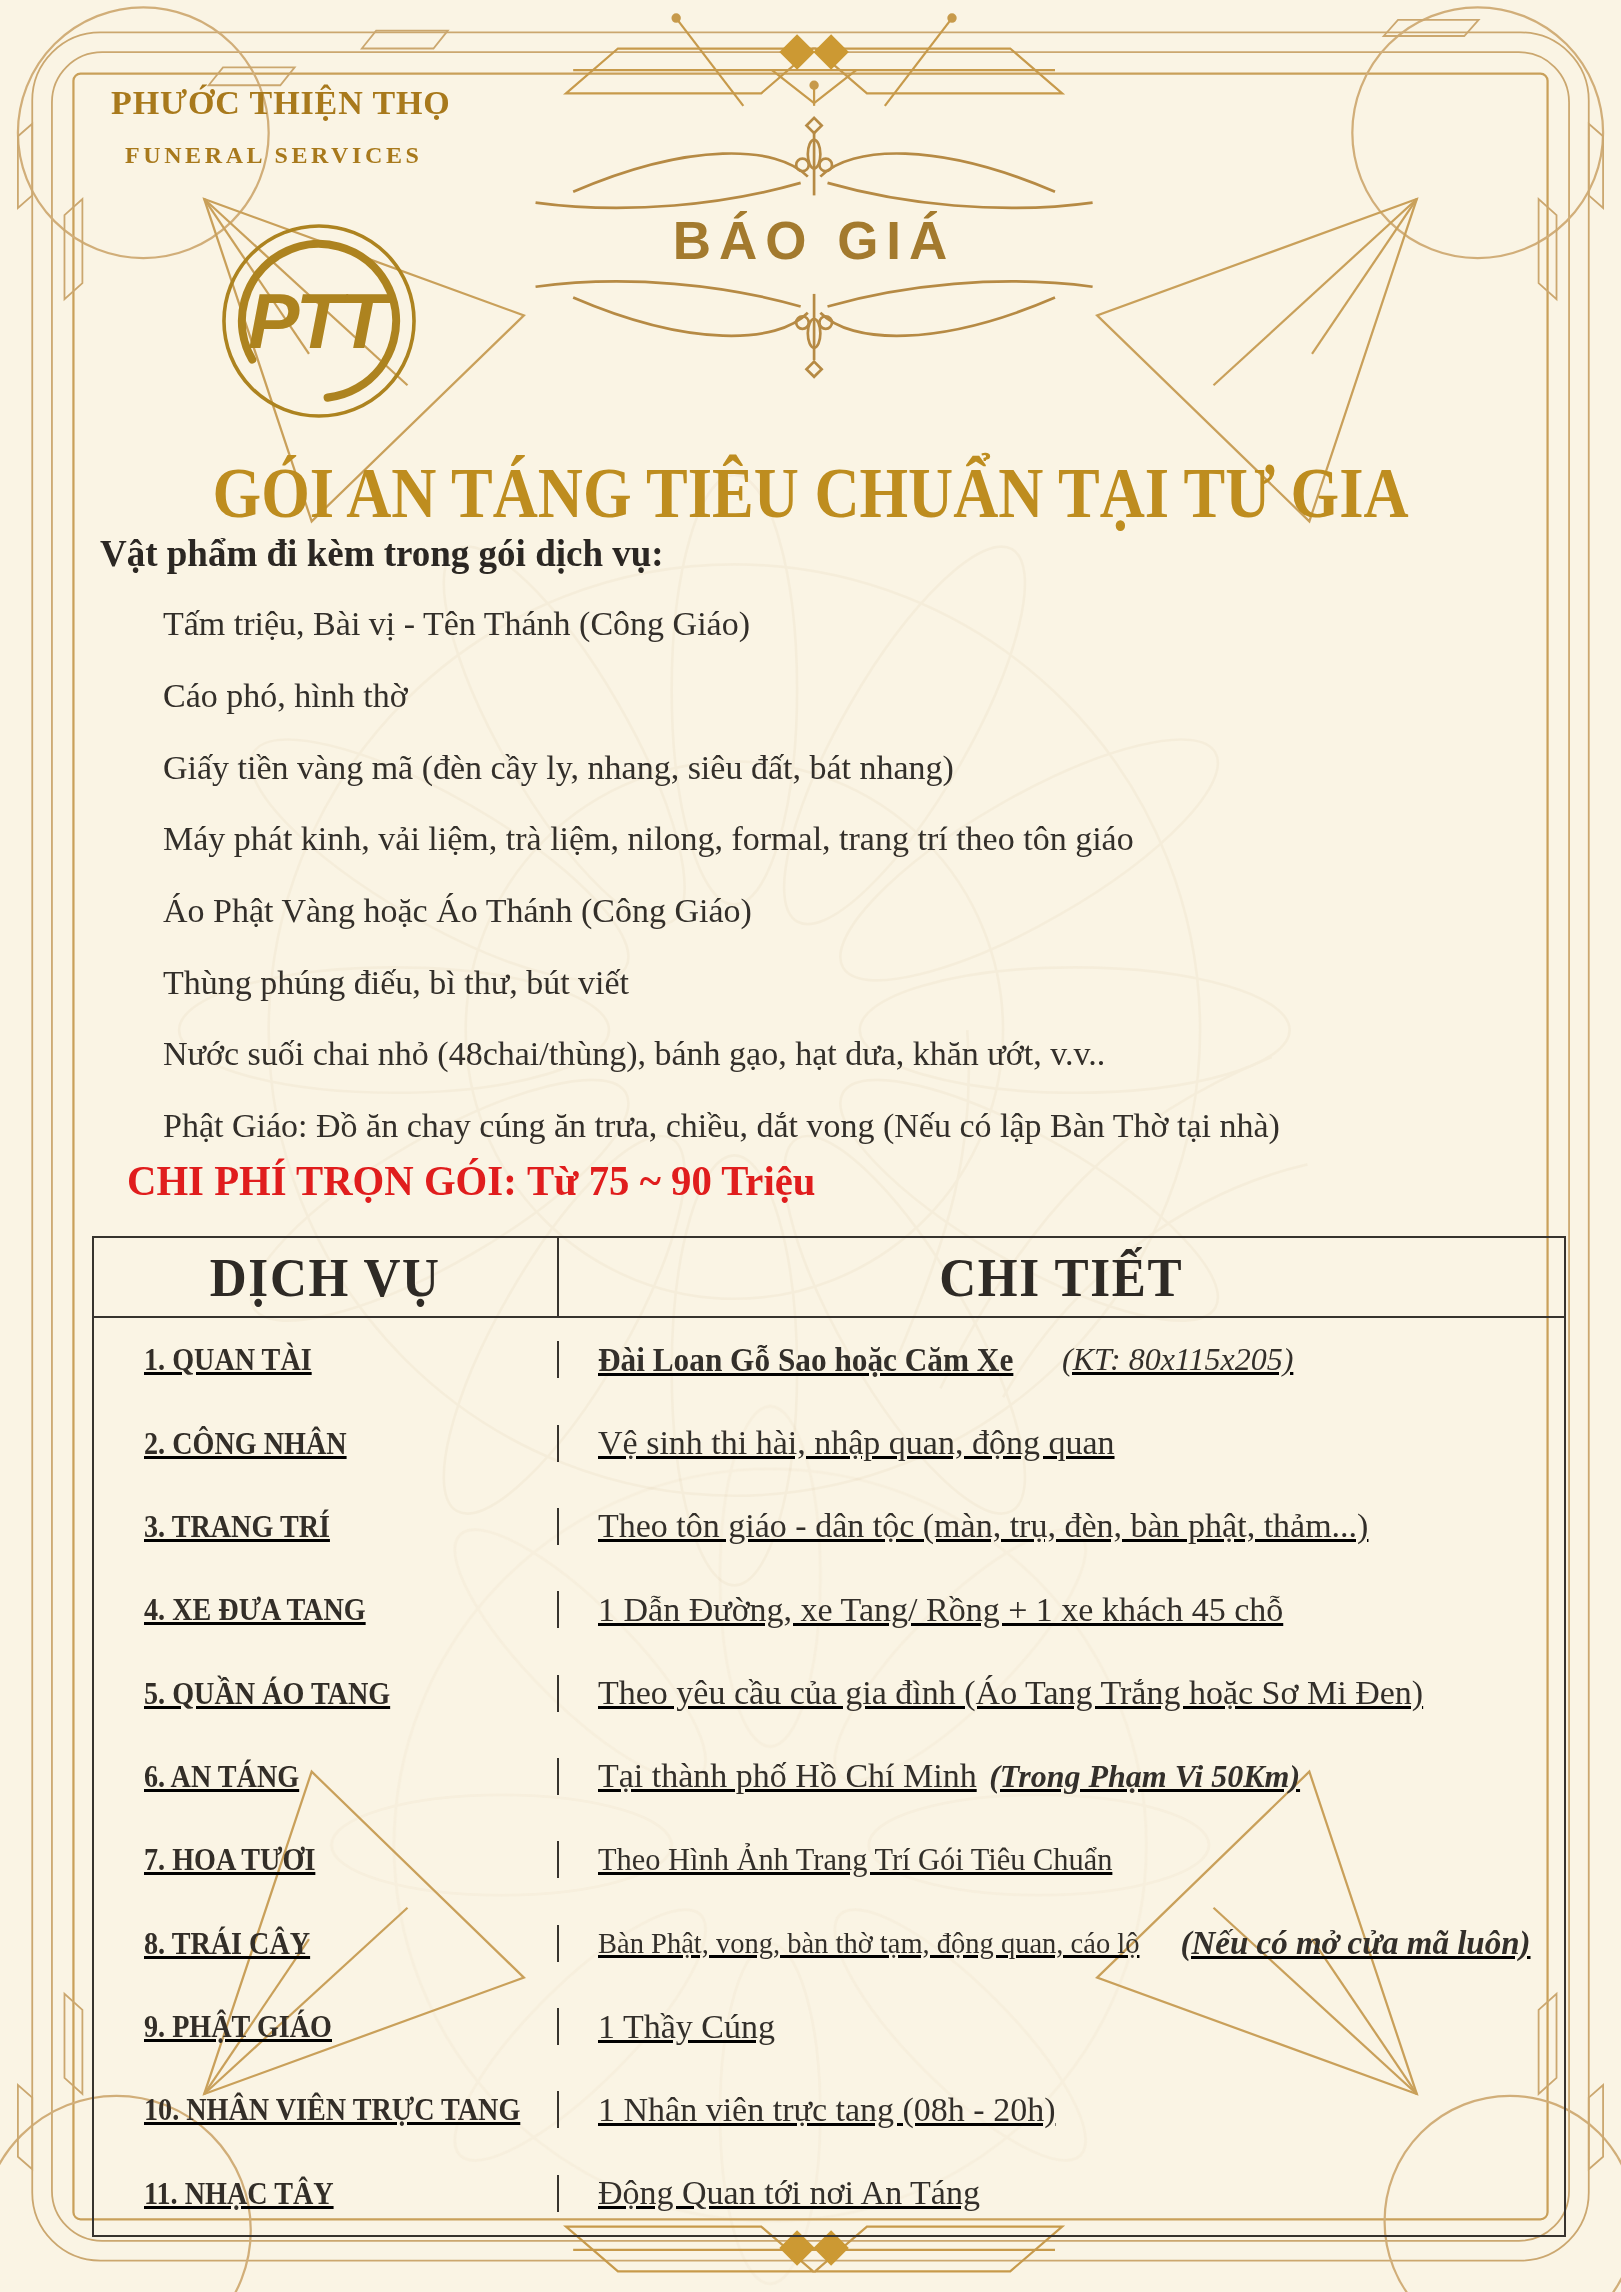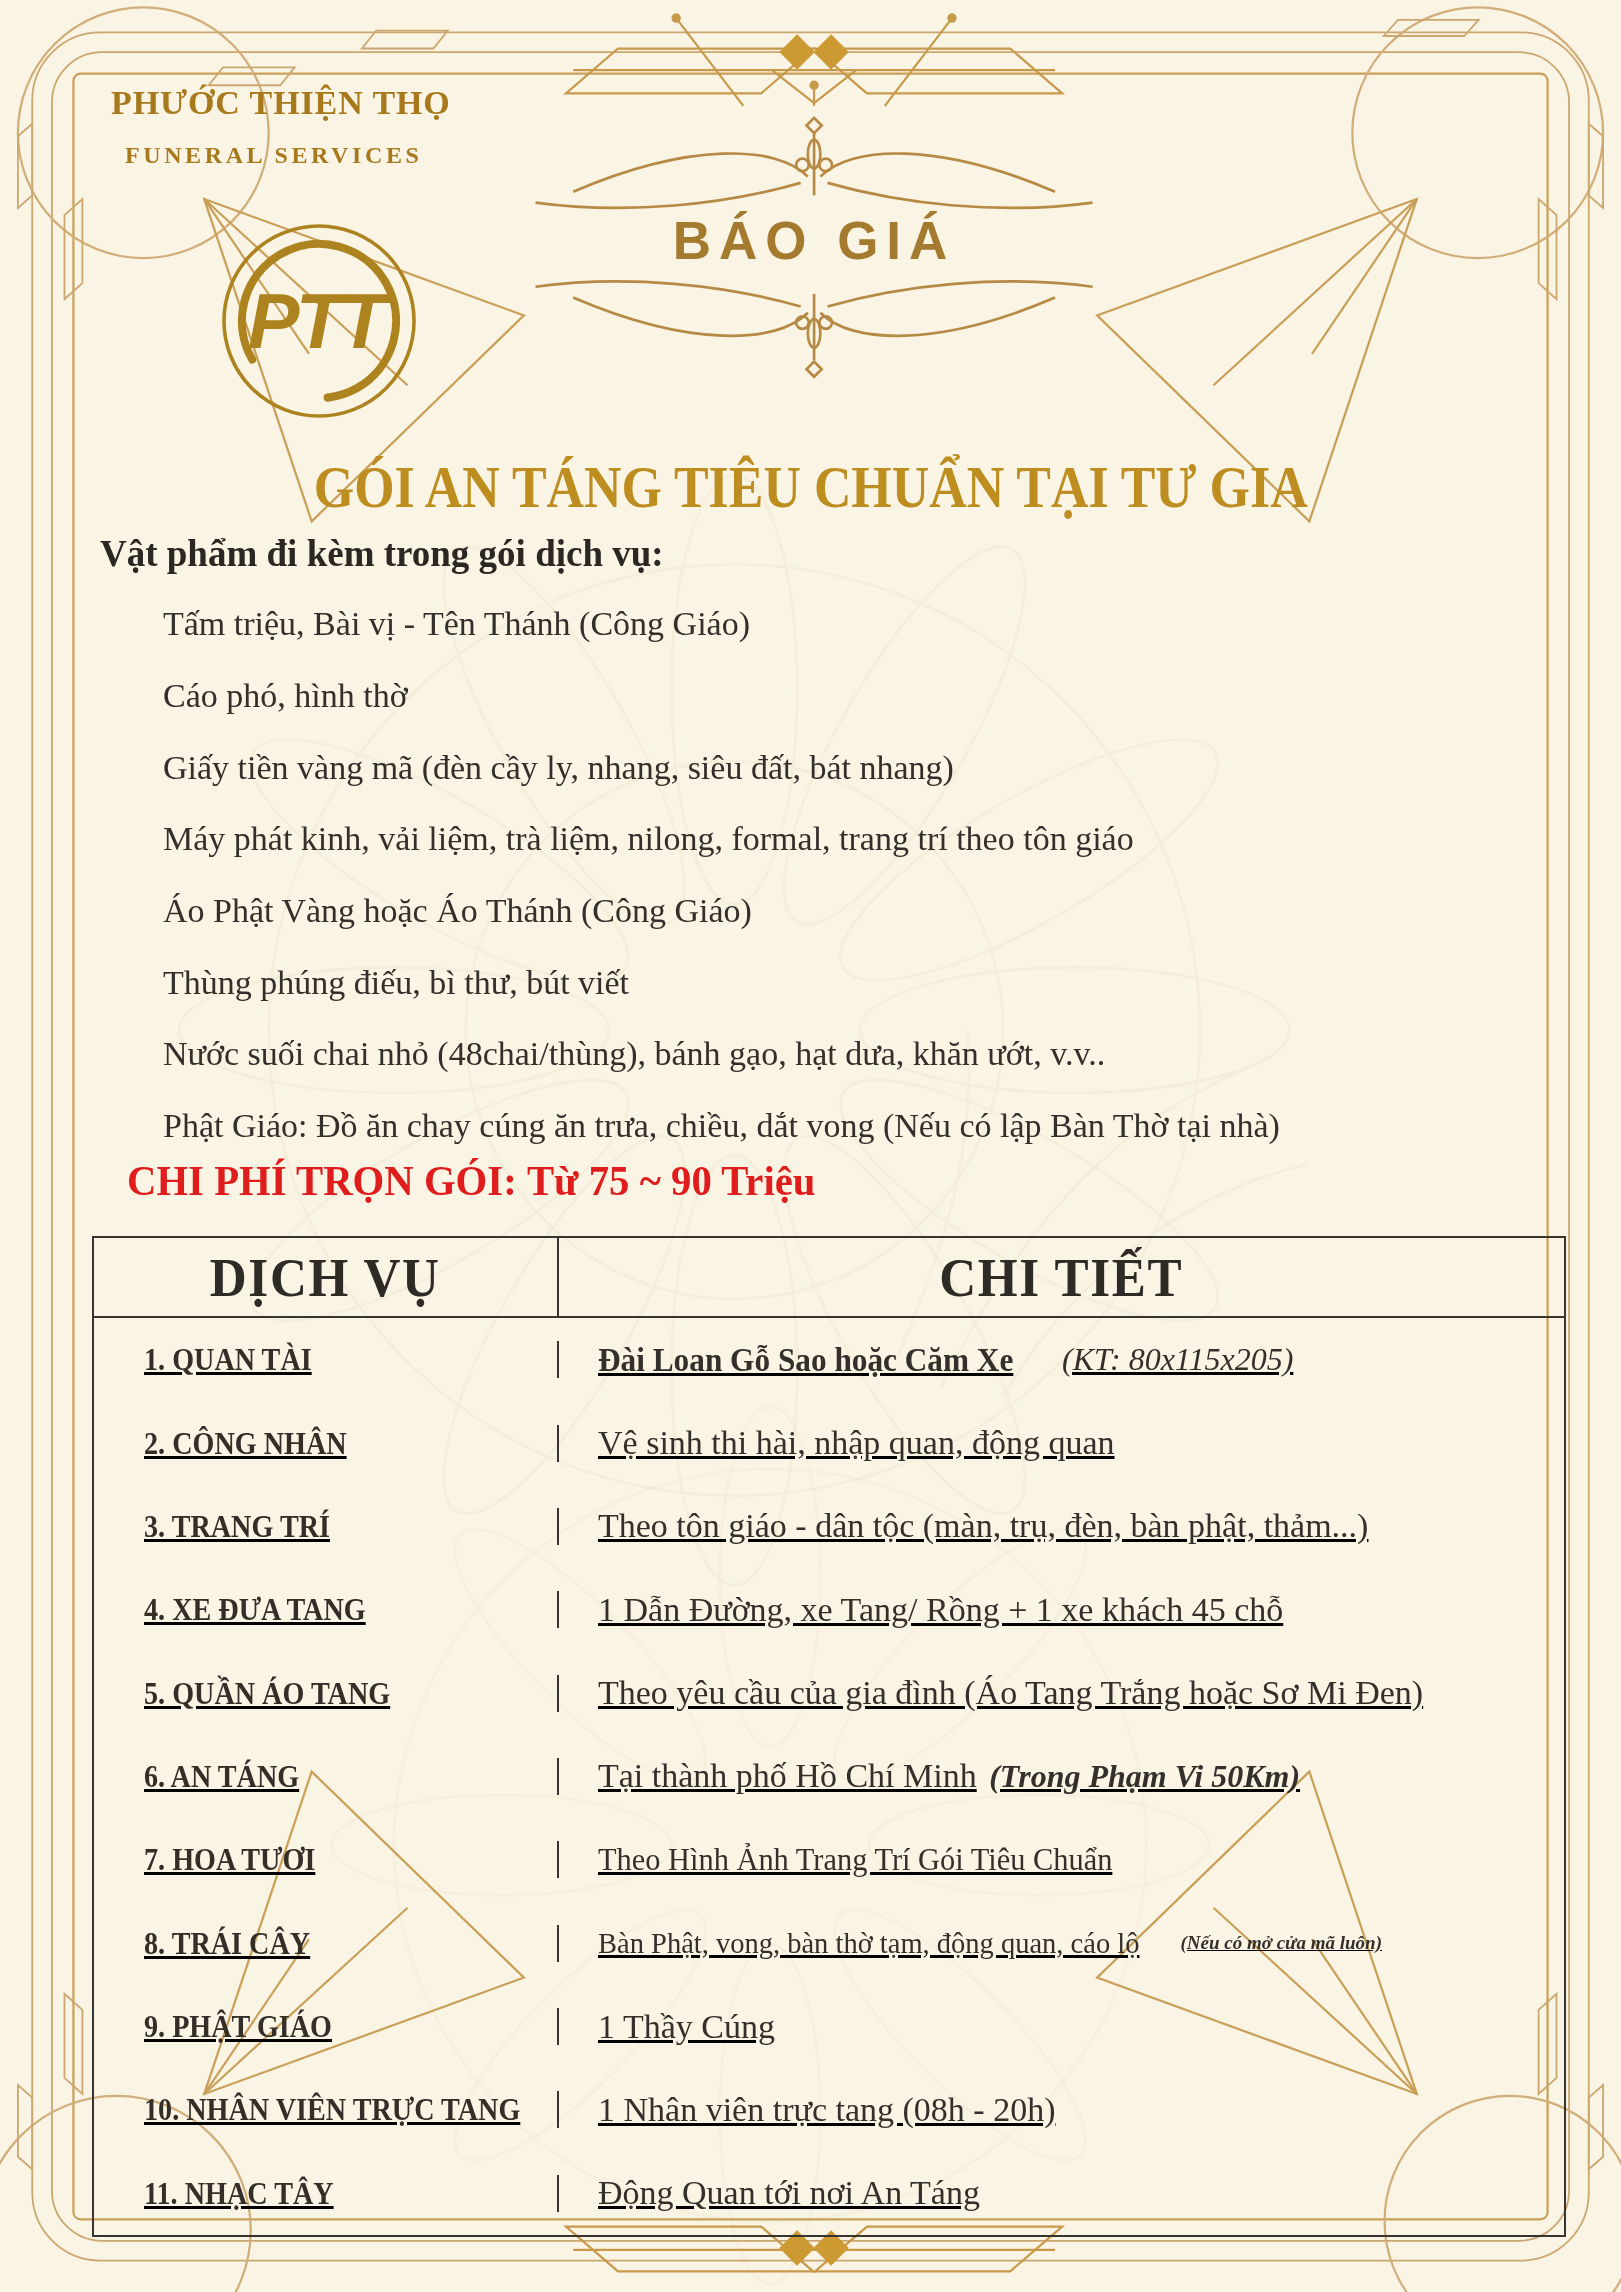--- a/index.html
+++ b/index.html
@@ -7,21 +7,21 @@
   #page{position:relative;width:1621px;height:2293px;overflow:hidden;background:#FAF4E4;}
   .abs{position:absolute;}
 
   
   .brand-name{left:111px;top:84px;font-size:34px;font-weight:bold;color:#A8791C;letter-spacing:0.9px;white-space:nowrap;}
   .brand-tagline{left:125px;top:142px;font-size:24px;font-weight:bold;color:#A8791C;letter-spacing:3.6px;white-space:nowrap;}
   .quote-badge{left:590px;top:210px;width:448px;text-align:center;font-size:53px;font-weight:bold;
                color:#A37A2E;letter-spacing:8px;font-family:"Liberation Sans","DejaVu Sans",sans-serif;}
 
   
-  .page-title{left:0;top:453px;width:1621px;text-align:center;color:#BE8D1F;font-size:59px;font-weight:bold;white-space:nowrap;}
+  .page-title{left:0;top:453px;width:1621px;text-align:center;color:#BE8D1F;font-size:71px;font-weight:bold;white-space:nowrap;}
   .page-title > span{display:inline-block;transform:scaleX(0.88);transform-origin:center;}
   .included-heading{left:100px;top:532px;font-size:37px;font-weight:bold;color:#2B2723;}
   .item{left:163px;font-size:34px;color:#332F2A;white-space:nowrap;}
   .price-line{left:127px;top:1157px;font-size:42px;font-weight:bold;color:#E01D1D;white-space:nowrap;}
   .price-line > span{display:inline-block;transform:scaleX(0.97);transform-origin:left;}
 
   
   .qtable{left:92px;top:1236px;width:1474px;height:1001px;border:2.7px solid #37332E;box-sizing:border-box;
           display:flex;flex-direction:column;background:transparent;}
   .thead{flex:none;height:80px;display:flex;border-bottom:2.7px solid #37332E;box-sizing:border-box;}
@@ -282,21 +282,21 @@
             <span class="det cond" style="font-size:32px">Theo Hình Ảnh Trang Trí Gói Tiêu Chuẩn</span>
           </div>
       </div>
 
       <div class="trow">
         <div class="col-svc">
             <span class="svc">8. TRÁI CÂY</span>
           </div>
         <div class="col-det">
             <span class="det small cond">Bàn Phật, vong, bàn thờ tạm, động quan, cáo lộ</span>
-            <span class="note note-strong" style="font-size:19px">(Nếu có mở cửa mã luôn)</span>
+            <span class="note note-strong" style="font-size:33px">(Nếu có mở cửa mã luôn)</span>
           </div>
       </div>
 
       <div class="trow">
         <div class="col-svc">
             <span class="svc">9. PHẬT GIÁO</span>
           </div>
         <div class="col-det">
             <span class="det">1 Thầy Cúng</span>
           </div>

